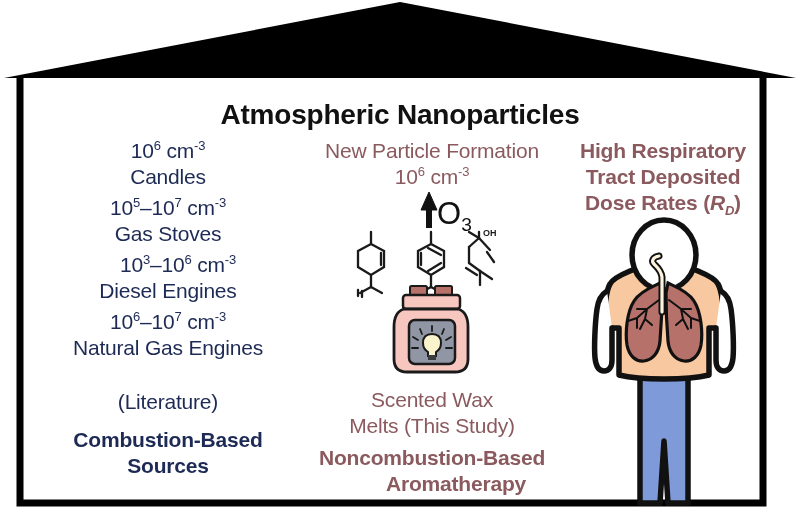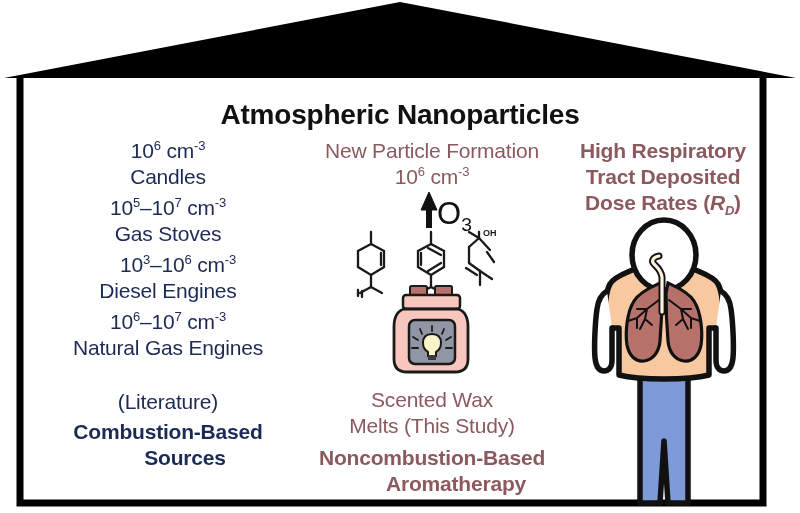--- a/index.html
+++ b/index.html
@@ -41,21 +41,21 @@
     color: #111111;
     letter-spacing: -0.2px;
   }
 
   
   .left-col {
     color: #1d2a55;
     font-size: 21px;
     letter-spacing: -0.2px;
   }
-  .left-col.bold { font-weight: bold; }
+  .left-col.bold { font-weight: bold; margin-top: 8px; }
 
   
   .center-col {
     color: #8b5a5e;
     font-size: 21px;
     letter-spacing: -0.2px;
   }
   .center-col.bold { font-weight: bold; }
 
   
@@ -114,21 +114,21 @@
   </div>
   <div class="txt center-al left-col" style="left:168px; top:279px;">Diesel Engines</div>
 
   <div class="txt center-al left-col" style="left:168px; top:310px;">
     <span>10</span><sup>6</sup><span>–10</span><sup>7</sup><span> cm</span><sup>-3</sup>
   </div>
   <div class="txt center-al left-col" style="left:168px; top:336px;">Natural Gas Engines</div>
 
   <div class="txt center-al left-col" style="left:168px; top:390px;">(Literature)</div>
   <div class="txt center-al left-col bold" style="left:168px; top:420px;">Combustion-Based</div>
-  <div class="txt center-al left-col bold" style="left:185px; top:446px;">Sources</div>
+  <div class="txt center-al left-col bold" style="left:168px; top:446px;">Sources</div>
 
   <div class="txt center-al center-col" style="left:432px; top:139px;">New Particle Formation</div>
   <div class="txt center-al center-col" style="left:432px; top:165px;">
     <span>10</span><sup>6</sup><span> cm</span><sup>-3</sup>
   </div>
 
   <svg class="svg-layer" viewBox="0 0 800 513">
     <g stroke="#111111" fill="#111111">
       <line x1="429" y1="228" x2="429" y2="199" stroke-width="6"></line>
       <polygon points="429,192 421,210 437,210"></polygon>

